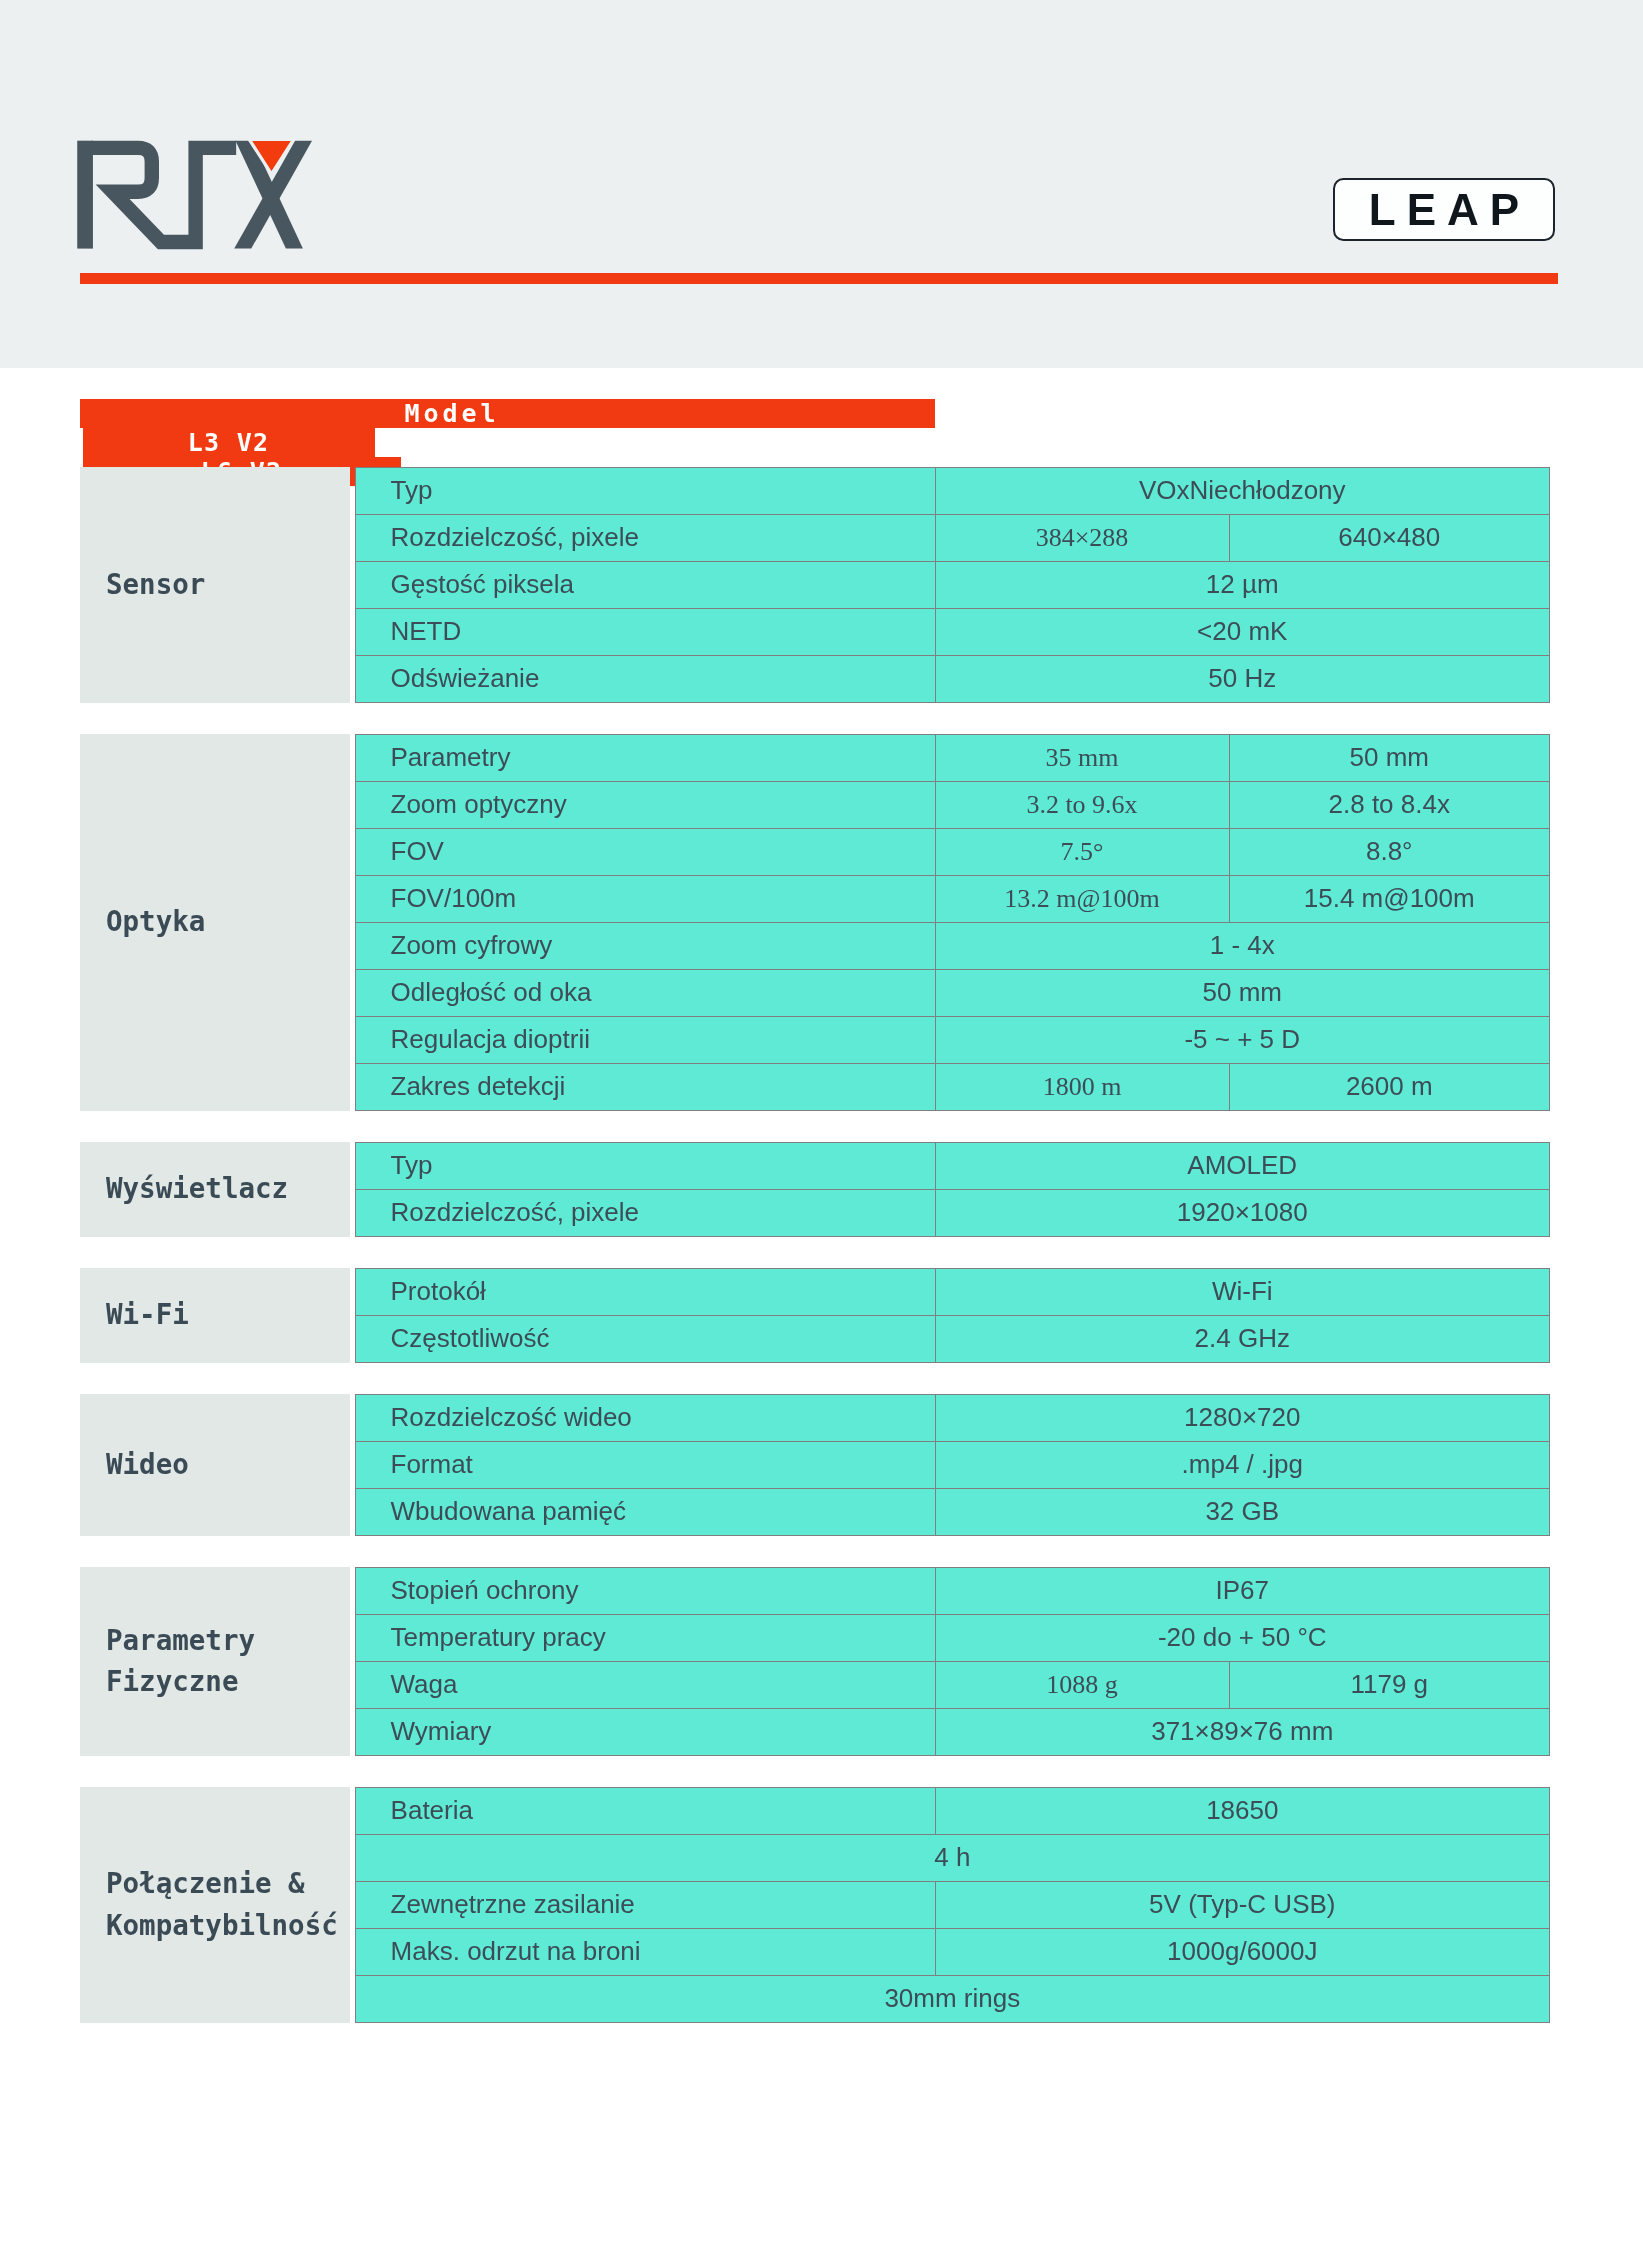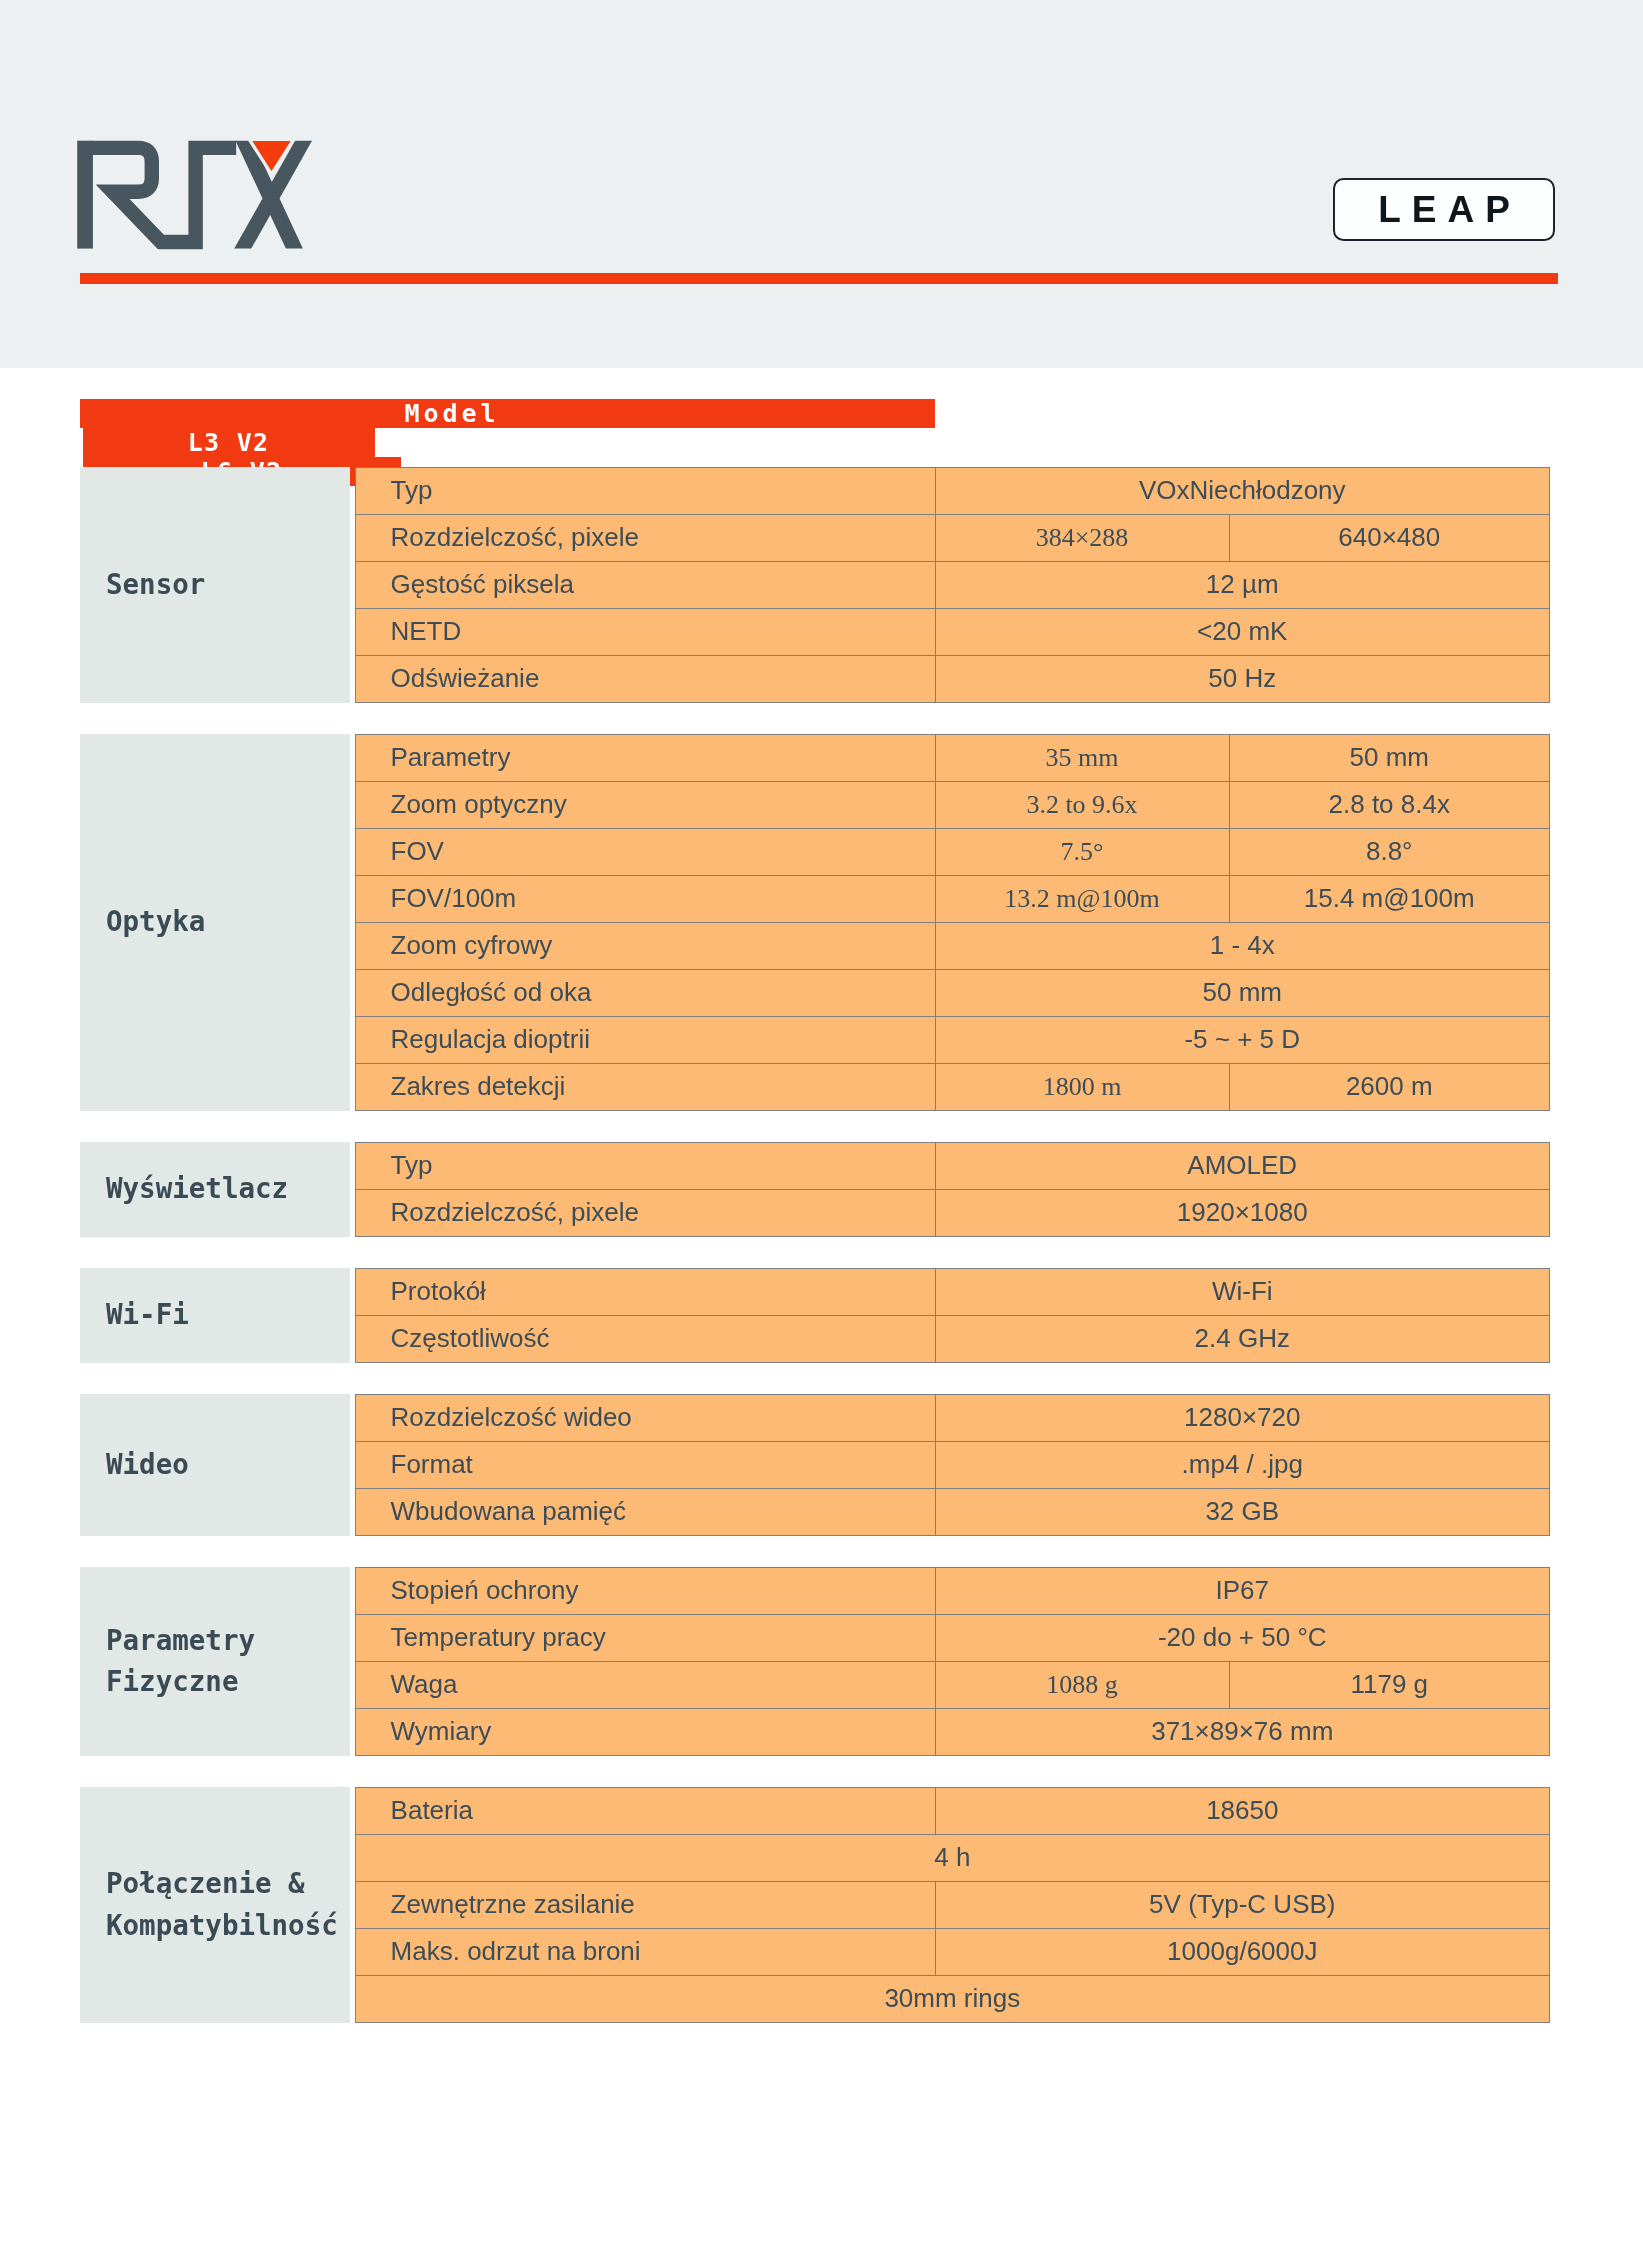--- a/index.html
+++ b/index.html
@@ -5,36 +5,36 @@
 <style>
   html,body{margin:0;padding:0;background:#ffffff;}
   .page{position:relative;width:1644px;height:2250px;background:#ffffff;overflow:hidden;
         font-family:"Liberation Sans",sans-serif;color:#3d4d58;}
   
   .band{position:absolute;top:0;left:0;width:1644px;height:368px;background:#edf0f1;}
   .logo-svg{position:absolute;left:72px;top:134px;width:242px;height:118px;}
   .badge{position:absolute;top:178px;right:89px;width:222px;height:63px;box-sizing:border-box;
          border:2.6px solid #1b242c;border-radius:10.5px;background:#fdfefe;
          display:flex;align-items:center;justify-content:center;
-         font-weight:bold;font-size:37px;letter-spacing:11px;padding-left:11px;color:#0f171d;}
+         font-weight:bold;font-size:44px;letter-spacing:11px;padding-left:11px;color:#0f171d;}
   .accent-bar{position:absolute;left:80px;top:273px;width:1478px;height:11px;background:#f13a11;}
   
   .content{position:absolute;left:80px;top:399px;width:1470px;}
   .header-row{display:flex;height:48px;margin-bottom:19.6px;flex-direction:column;}
   .hcell{background:#f13a11;color:#ffffff;font-family:"DejaVu Sans Mono",monospace;font-weight:bold;
          font-size:25px;display:flex;align-items:center;justify-content:center;box-sizing:border-box;}
   .hcell.model{width:855px;letter-spacing:3.9px;padding-right:111px;}
   .hcell.c1{width:292px;margin-left:2.6px;letter-spacing:1.3px;}
   .hcell.c2{width:318px;margin-left:2.6px;letter-spacing:1.3px;}
   .section{display:flex;margin-bottom:31px;}
   .sec-name{width:270px;background:#e2e8e6;box-sizing:border-box;
             display:flex;align-items:center;padding-left:26px;padding-right:19px;
             font-family:"DejaVu Sans Mono",monospace;font-weight:bold;font-size:27.5px;
             line-height:1.5;color:#3b4b56;}
-  .sec-table{margin-left:4.6px;width:1196px;box-sizing:border-box;border:1.3px solid #7f7f7f;background:#fdba74;}
+  .sec-table{margin-left:4.6px;width:1196px;box-sizing:border-box;border:1.3px solid #7f7f7f;background:#5eead4;}
   .trow{display:flex;height:46px;border-top:1.3px solid #7f7f7f;}
   .trow:first-child{border-top:none;}
   .rlabel{width:580px;box-sizing:border-box;border-right:1.3px solid #7f7f7f;
           display:flex;align-items:center;padding-left:35px;font-size:26px;}
   .vspan{flex:1;display:flex;align-items:center;justify-content:center;font-size:26px;text-align:center;}
   .v1{width:293px;display:flex;align-items:center;justify-content:center;font-size:26px;text-align:center;font-family:Liberation Serif, serif;}
   .v2{flex:1;border-left:1.3px solid #7f7f7f;display:flex;align-items:center;justify-content:center;
       font-size:26px;text-align:center;}
 </style>
 </head>

